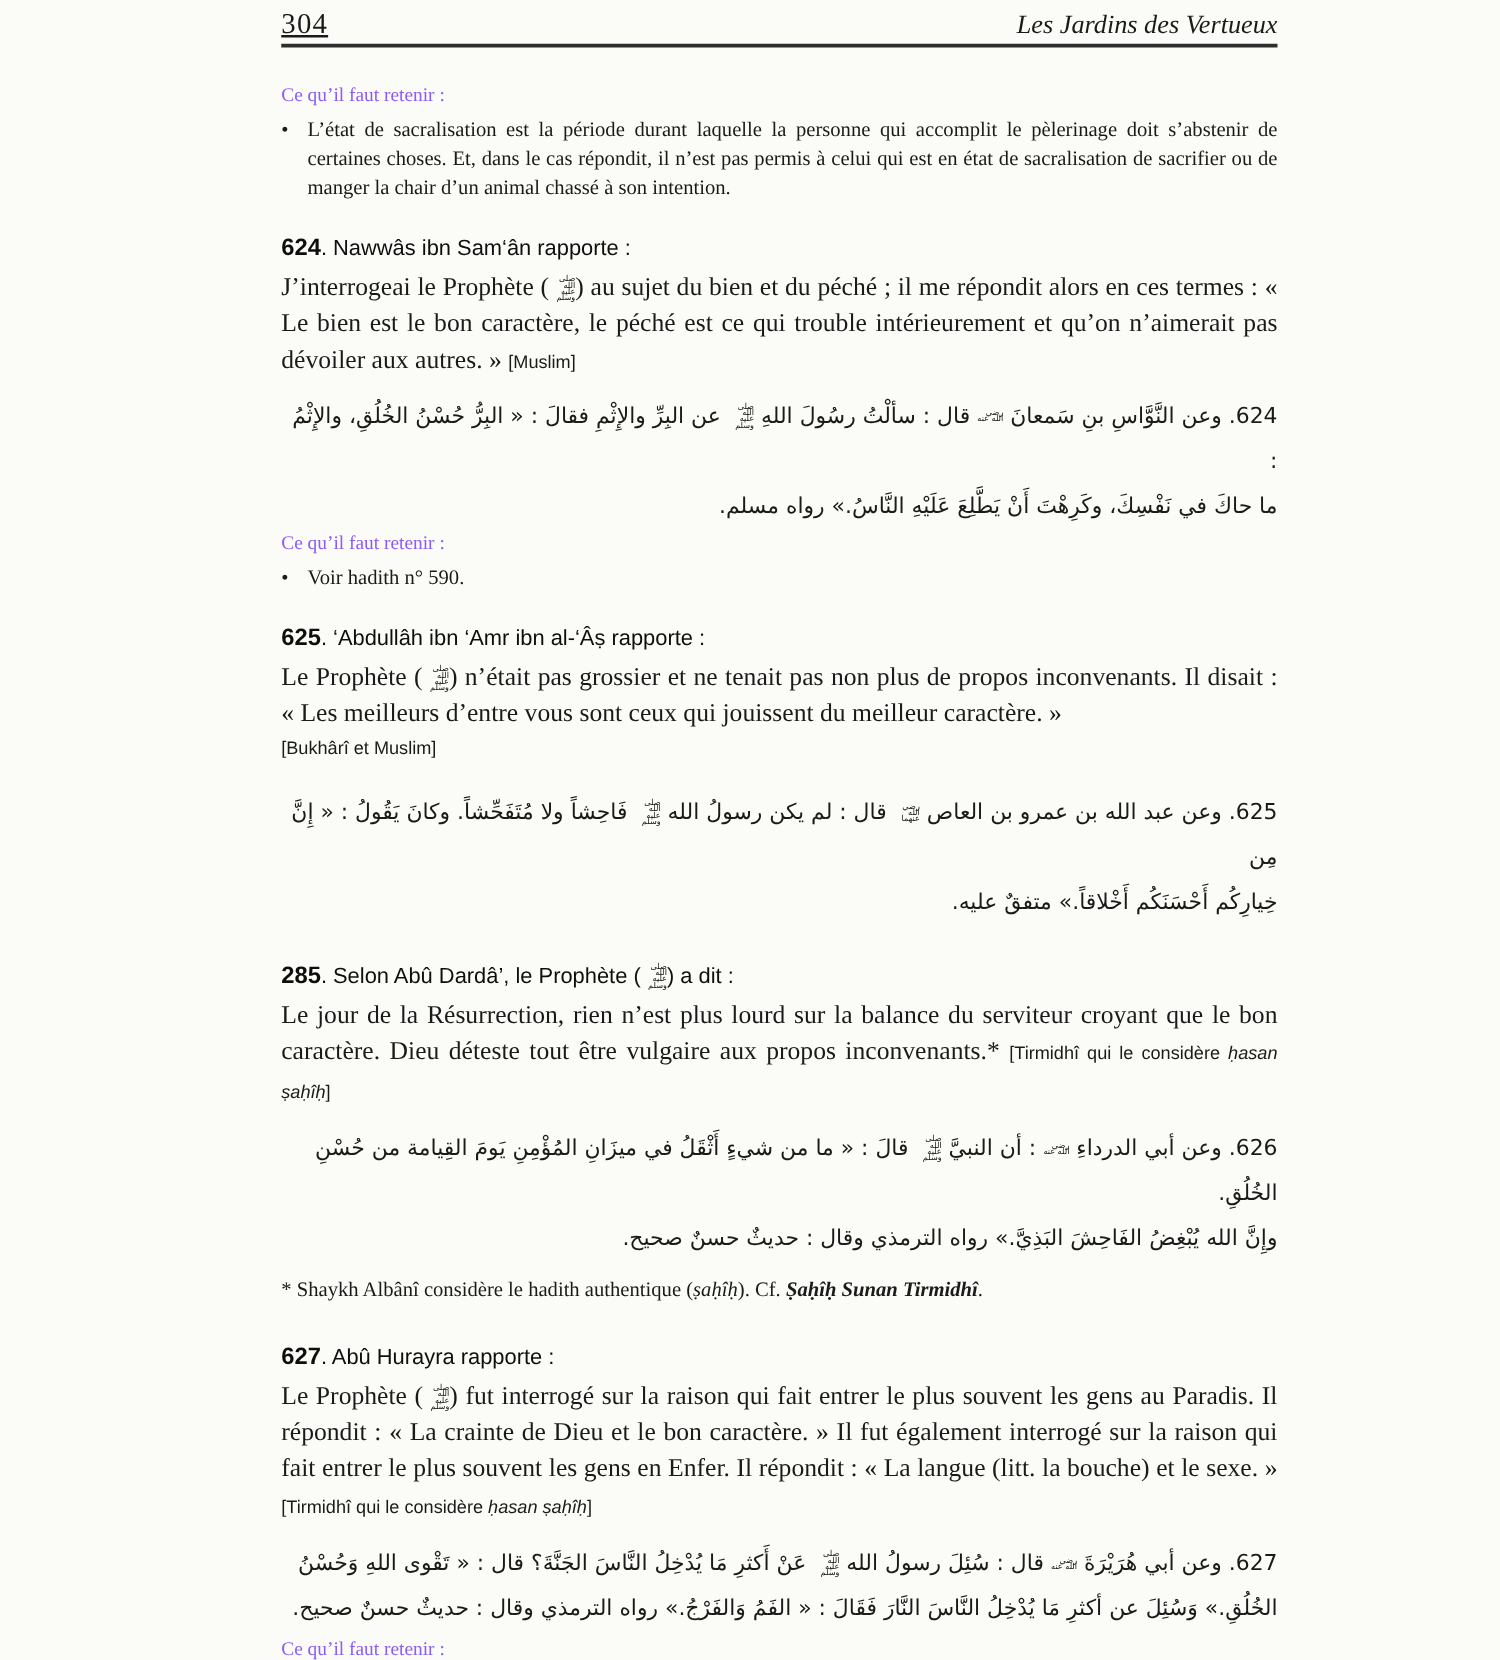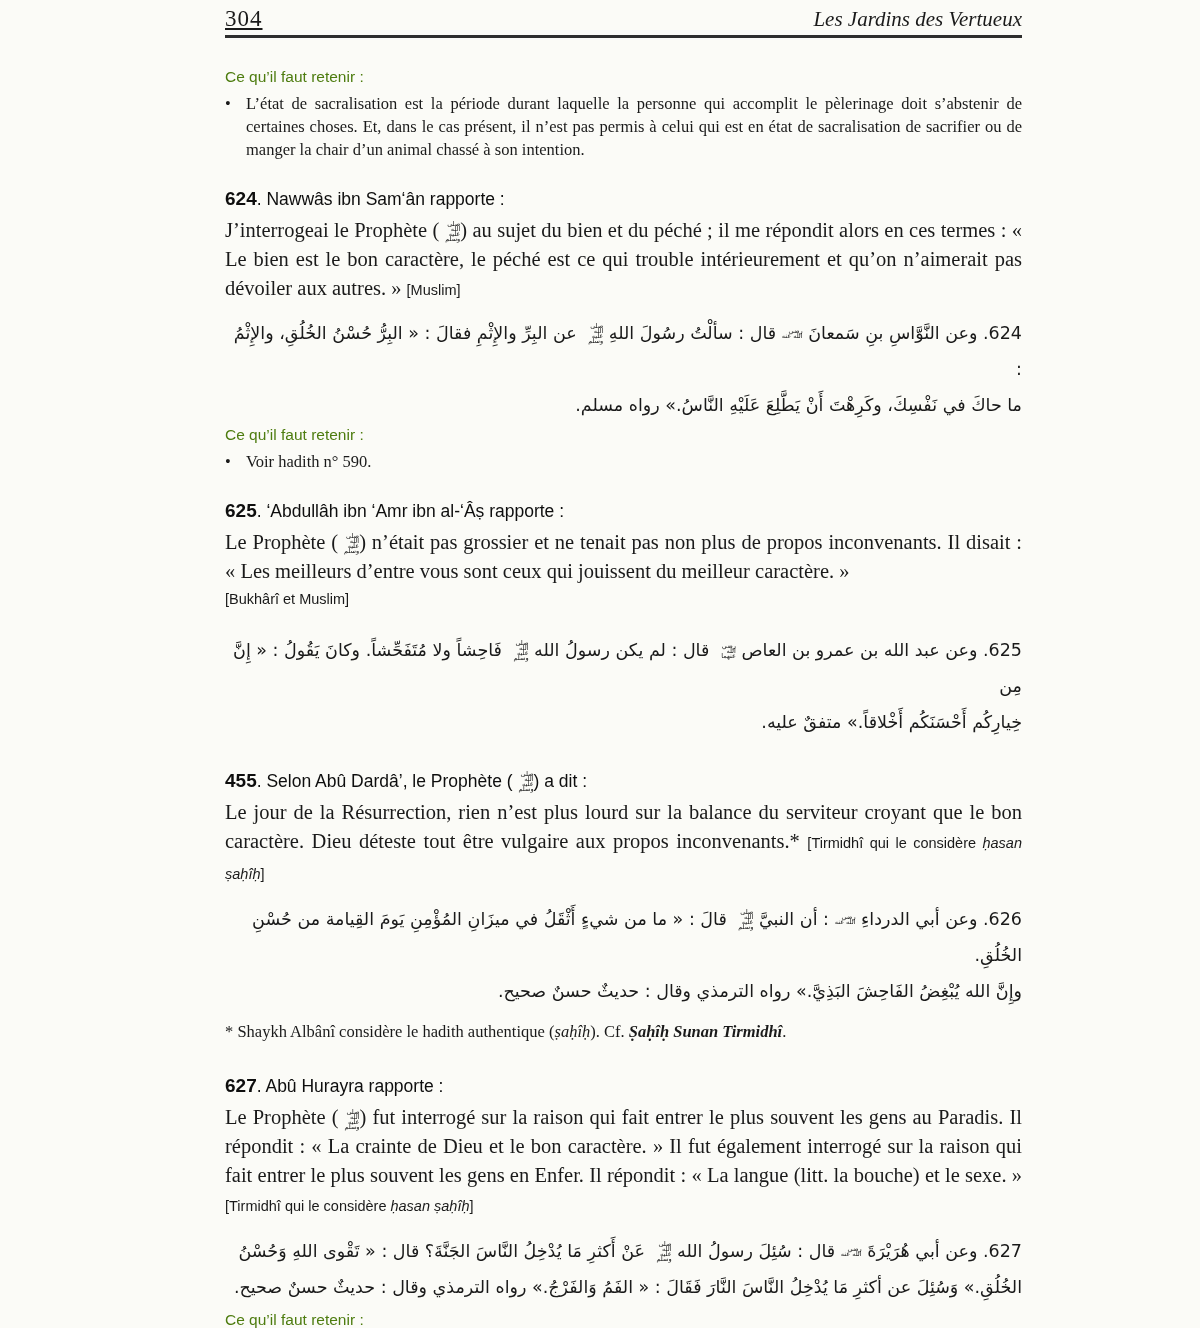--- a/index.html
+++ b/index.html
@@ -7,21 +7,21 @@
     width:1200px;height:1328px;overflow:hidden;
     background:#fbfbf7;color:#1a1a1a;
     font-family:"Liberation Serif",serif;
     -webkit-font-smoothing:antialiased;
   }
   .content{margin-left:225px;width:797px;padding-top:6px;}
   .page-header{display:flex;justify-content:space-between;align-items:baseline;}
   .page-num{font-size:23px;letter-spacing:1px;text-decoration:underline;}
   .book-title{font-style:italic;font-size:21px;}
   .rule{height:3px;background:#2e2e2e;margin-top:3px;}
-  .retenir-label{font-family:Liberation Sans, sans-serif;font-size:15.5px;color:#4d7c0f;}
+  .retenir-label{font-family:Liberation Serif, serif;font-size:15.5px;color:#8b5cf6;}
   .mt-intro{margin-top:30px;}
   .bullet-row{display:flex;margin-top:6px;}
   .bullet-glyph{width:21px;flex:0 0 21px;font-size:17px;line-height:23.5px;}
   .bullet-text{flex:1;font-size:17px;line-height:23.5px;text-align:justify;}
   .bullet-sm .bullet-glyph,.bullet-sm .bullet-text{font-size:16.5px;line-height:23px;}
   .h-head{font-family:"Liberation Sans",sans-serif;font-size:17.5px;margin-top:27px;color:#0e0e0e;}
   .h-num{font-weight:700;font-size:19px;}
   .h-body{font-size:20.5px;line-height:29px;text-align:justify;margin-top:6px;}
   .src{font-family:Liberation Sans, sans-serif;font-size:14.5px;}
   .src-line{margin-top:4px;}
@@ -47,21 +47,21 @@
   <header class="page-header">
     <span class="page-num">304</span>
     <span class="book-title">Les Jardins des Vertueux</span>
   </header>
   <div class="rule"></div>
 
   <section>
     <div class="retenir-label mt-intro">Ce qu’il faut retenir :</div>
     <div class="bullet-row bullet-sm">
       <span class="bullet-glyph">•</span>
-      <div class="bullet-text">L’état de sacralisation est la période durant laquelle la personne qui accomplit le pèlerinage doit s’abstenir de certaines choses. Et, dans le cas présent, il n’est pas permis à celui qui est en état de sacralisation de sacrifier ou de manger la chair d’un animal chassé à son intention.</div>
+      <div class="bullet-text">L’état de sacralisation est la période durant laquelle la personne qui accomplit le pèlerinage doit s’abstenir de certaines choses. Et, dans le cas répondit, il n’est pas permis à celui qui est en état de sacralisation de sacrifier ou de manger la chair d’un animal chassé à son intention.</div>
     </div>
   </section>
 
   <section>
     <div class="h-head">
       <span class="h-num">624</span><span><span>. Nawwâs ibn Sam‘ân rapporte :</span></span>
     </div>
     <div class="h-body"><span>J’interrogeai le Prophète (</span><span class="honorific">صلى الله عليه وسلم</span><span>) au sujet du bien et du péché ; il me répondit alors en ces termes : « Le bien est le bon caractère, le péché est ce qui trouble intérieurement et qu’on n’aimerait pas dévoiler aux autres. » </span><span class="src">[Muslim]</span></div>
     <div class="arabic">
       <div class="ar-line"><span>624. وعن النَّوَّاسِ بنِ سَمعانَ </span><span class="honorific">رضي الله عنه</span><span> قال : سألْتُ رسُولَ اللهِ </span><span class="honorific">صلى الله عليه وسلم</span><span> عن البِرِّ والإِثْمِ فقالَ : « البِرُّ حُسْنُ الخُلُقِ، والإِثْمُ :</span></div>
@@ -83,21 +83,21 @@
     <div class="h-body"><span>Le Prophète (</span><span class="honorific">صلى الله عليه وسلم</span><span>) n’était pas grossier et ne tenait pas non plus de propos inconvenants. Il disait : « Les meilleurs d’entre vous sont ceux qui jouissent du meilleur caractère. »</span></div>
     <div class="src-line"><span class="src">[Bukhârî et Muslim]</span></div>
     <div class="arabic" style="margin-top:24px;">
       <div class="ar-line"><span>625. وعن عبد الله بن عمرو بن العاص </span><span class="honorific">رضي الله عنهما</span><span> قال : لم يكن رسولُ الله </span><span class="honorific">صلى الله عليه وسلم</span><span> فَاحِشاً ولا مُتَفَحِّشاً. وكانَ يَقُولُ : « إِنَّ مِن</span></div>
       <div class="ar-line"><span>خِيارِكُم أَحْسَنَكُم أَخْلاقاً.» متفقٌ عليه.</span></div>
     </div>
   </section>
 
   <section>
     <div class="h-head mt-sec">
-      <span class="h-num">455</span><span><span>. Selon Abû Dardâ’, le Prophète (</span><span class="honorific">صلى الله عليه وسلم</span><span>) a dit :</span></span>
+      <span class="h-num">285</span><span><span>. Selon Abû Dardâ’, le Prophète (</span><span class="honorific">صلى الله عليه وسلم</span><span>) a dit :</span></span>
     </div>
     <div class="h-body"><span>Le jour de la Résurrection, rien n’est plus lourd sur la balance du serviteur croyant que le bon caractère. Dieu déteste tout être vulgaire aux propos inconvenants.* </span><span class="src">[Tirmidhî qui le considère </span><span class="src it">ḥasan ṣaḥîḥ</span><span class="src">]</span></div>
     <div class="arabic" style="margin-top:12px;">
       <div class="ar-line"><span>626. وعن أبي الدرداءِ </span><span class="honorific">رضي الله عنه</span><span> : أن النبيَّ </span><span class="honorific">صلى الله عليه وسلم</span><span> قالَ : « ما من شيءٍ أَثْقَلُ في ميزَانِ المُؤْمِنِ يَومَ القِيامة من حُسْنِ الخُلُقِ.</span></div>
       <div class="ar-line"><span>وإِنَّ الله يُبْغِضُ الفَاحِشَ البَذِيَّ.» رواه الترمذي وقال : حديثٌ حسنٌ صحيح.</span></div>
     </div>
     <div class="footnote"><span>* Shaykh Albânî considère le hadith authentique (</span><span class="it">ṣaḥîḥ</span><span>). Cf. </span><span class="bit">Ṣaḥîḥ Sunan Tirmidhî</span><span>.</span></div>
   </section>
 
   <section>

